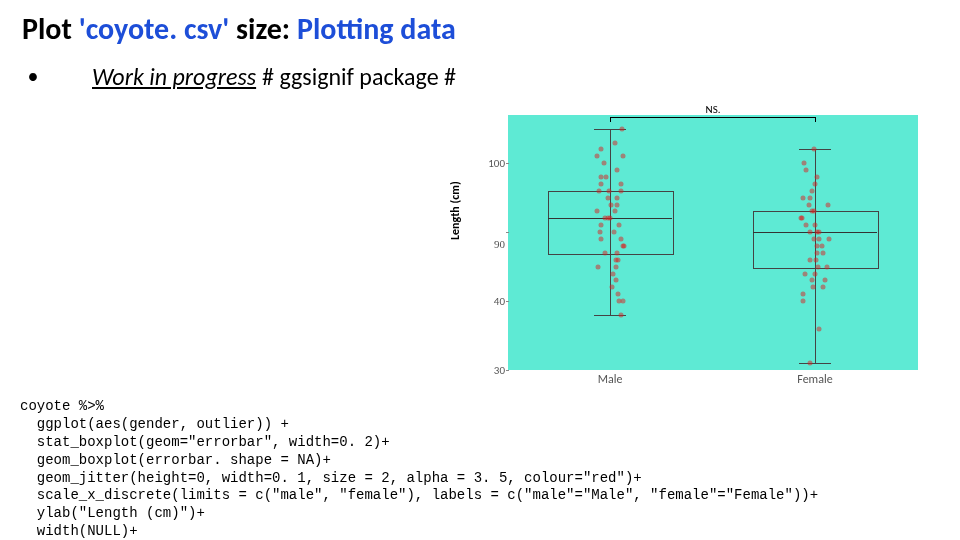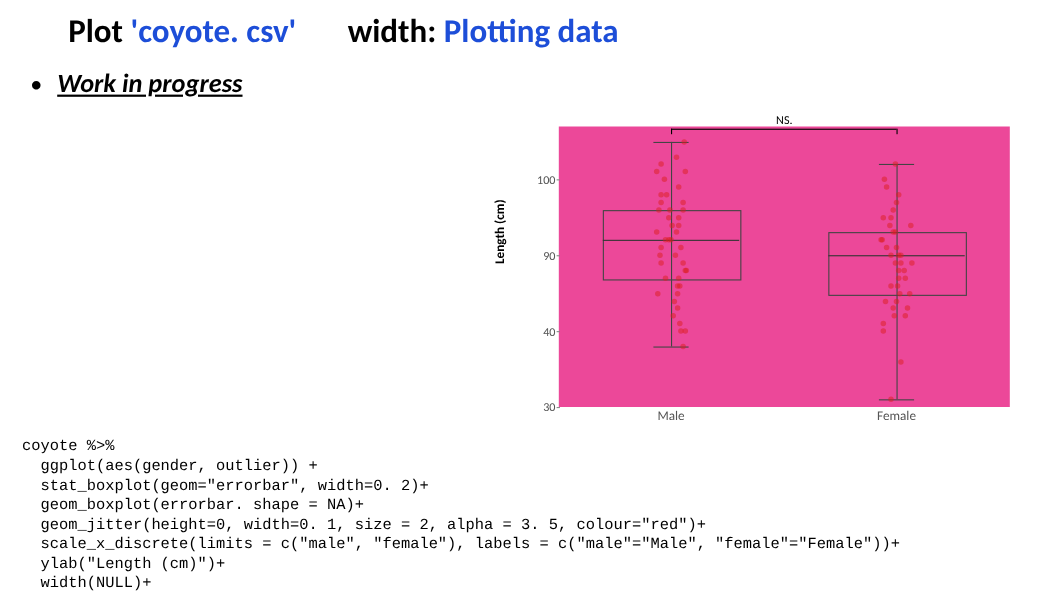--- a/index.html
+++ b/index.html
@@ -17,43 +17,44 @@
     width: 960px;
     height: 540px;
   }
   .title {
     position: absolute;
     left: 22px;
     top: 10px;
     font-size: 30px;
     font-weight: 700;
   }
-  .title .black { color: #000; margin-left: 40px; }
+  .title .black { color: #000; }
   .title .red   { color: #1d4ed8; }
   .bullet-row {
     position: absolute;
     left: 22px;
     top: 62px;
     font-size: 24px;
     display: flex;
     align-items: center;
   }
   .bullet-dot {
     width: 22px;
     text-align: center;
     color: #000;
     font-size: 22px;
     line-height: 1;
     margin-right: 8px;
   }
   .wip {
     font-style: italic;
-    font-weight: 700;
+    font-weight: 400;
     text-decoration: underline;
     margin-right: 6px;
+    margin-left: 40px;
   }
   .rest { font-weight: 400; }
 
   .code-block {
     position: absolute;
     left: 20px;
     top: 380px;
     font-family: "Courier New", Courier, monospace;
     font-size: 14px;
     line-height: 1.28;
@@ -68,21 +69,21 @@
     top: 110px;
     width: 480px;
     height: 285px;
   }
   .plot-bg {
     position: absolute;
     left: 55px;
     top: 5px;
     width: 410px;
     height: 255px;
-    background: #ec4899;
+    background: #5eead4;
     text-decoration: underline;
   }
   .ylabel {
     position: absolute;
     left: 2px;
     top: 130px;
     transform: translateY(-50%) rotate(-90deg);
     transform-origin: left center;
     font-size: 12px;
     font-weight: 700;
@@ -152,26 +153,27 @@
     font-size: 11px;
     transform: translateX(-50%);
   }
 </style>
 </head>
 <body>
 
 <div class="slide">
 
   <div class="title">
-    <span class="black">Plot </span><span class="red">'coyote. csv'</span><span class="black"> width: </span><span class="red">Plotting data</span>
+    <span class="black">Plot </span><span class="red">'coyote. csv'</span><span class="black"> size: </span><span class="red">Plotting data</span>
   </div>
 
   <div class="bullet-row">
     <div class="bullet-dot">•</div>
     <span class="wip">Work in progress</span>
+    <span class="rest"> # ggsignif package #</span>
   </div>
 
   <div class="chart-frame">
     <div class="plot-bg">
 
       <div class="whisker" style="left:102px; top:14px; height:186px;"></div>
       <div class="cap" style="left:86px; width:32px; top:14px;"></div>
       <div class="cap" style="left:86px; width:32px; top:200px;"></div>
 
       <div class="box" style="left:40px; width:124px; top:76px; height:62px;"></div>
@@ -272,21 +274,21 @@
           <div class="jitter" style="left: 307.015px; top: 68.9189px;"></div>
           <div class="jitter" style="left: 309.115px; top: 62.027px;"></div>
           <div class="jitter" style="left: 298.331px; top: 55.1351px;"></div>
           <div class="jitter" style="left: 295.837px; top: 48.2432px;"></div>
           <div class="jitter" style="left: 306.211px; top: 34.4595px;"></div>
         </div>
     </div>
 
     <div class="ytick" style="top:47px;">100</div>
     <div class="ytick-line" style="top:53px;"></div>
-    <div class="ytick" style="top:116px;">90</div>
+    <div class="ytick" style="top:128px;font-family:Liberation Serif, serif;">90</div>
     <div class="ytick-line" style="top:122px;"></div>
     <div class="ytick" style="top:185px;">40</div>
     <div class="ytick-line" style="top:191px;"></div>
     <div class="ytick" style="top:254px;">30</div>
     <div class="ytick-line" style="top:260px;"></div>
 
     <div class="ylabel">Length (cm)</div>
 
     <div class="xcat" style="left:157px;">Male</div>
     <div class="xcat" style="left:362px;">Female</div>

